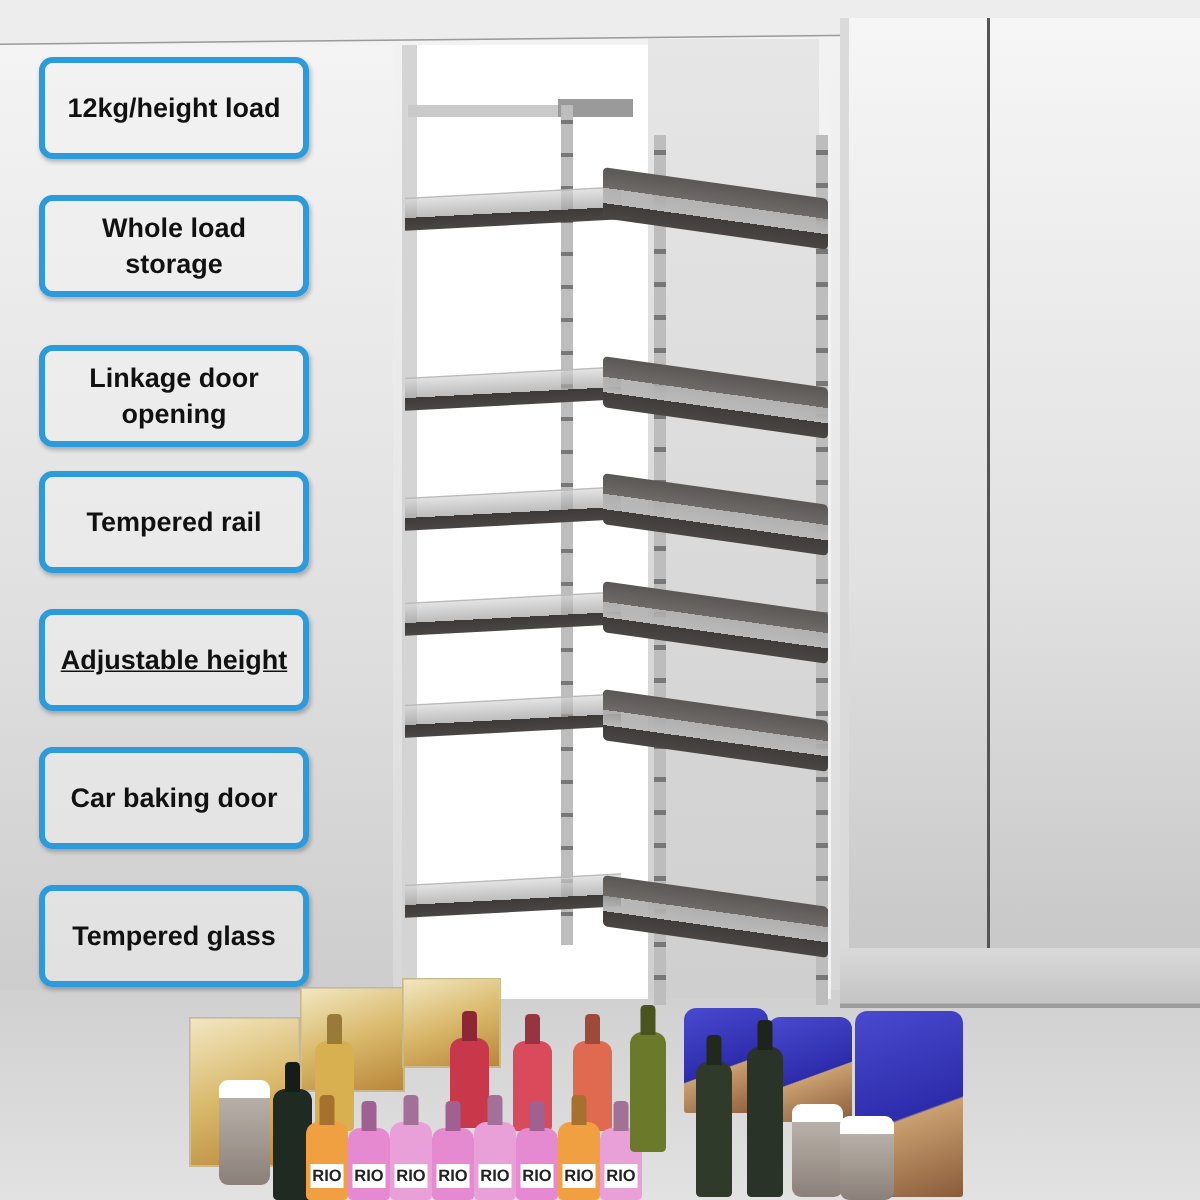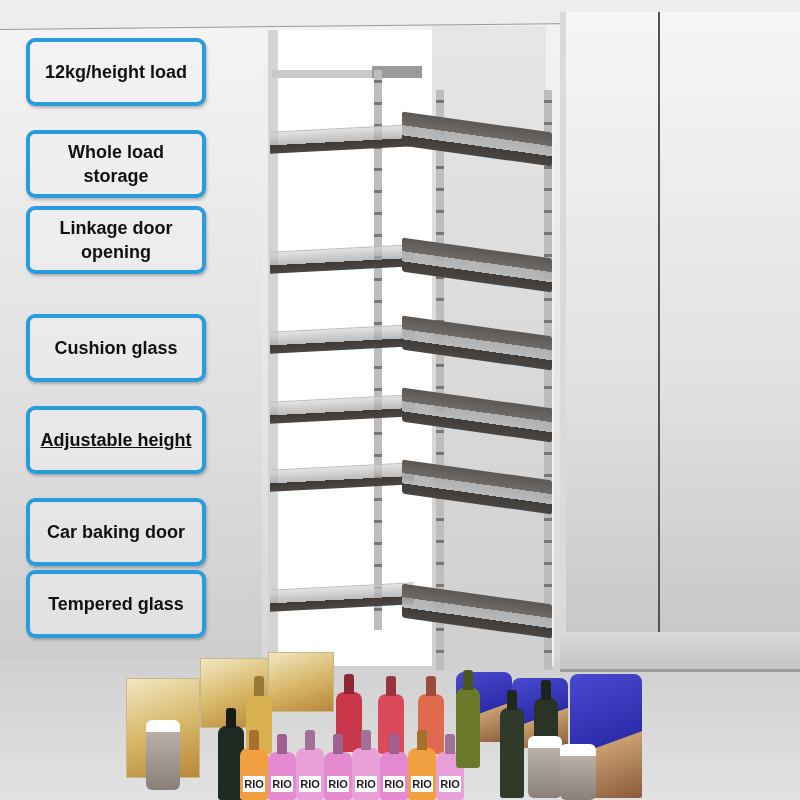--- a/index.html
+++ b/index.html
@@ -46,21 +46,21 @@
     background: rgba(240,240,240,0.55);
     box-shadow: 1px 2px 3px rgba(0,0,0,0.25);
     display:flex; align-items:center; justify-content:center; text-align:center;
     font-weight:bold; font-size:18px; line-height:24px; color:#111;
     padding: 0 8px;
   }
 
   
   .products { position:absolute; left:120px; top:648px; width:530px; height:152px; }
   .box { position:absolute; background: linear-gradient(160deg,#f2e7c2 0%,#d9b96b 50%,#b8863a 100%); border:1px solid #c9b889; }
-  .bottle { position:absolute; border-radius:8px 8px 3px 3px;margin-left:36px; }
+  .bottle { position:absolute; border-radius:8px 8px 3px 3px; }
   .bottle::before { content:""; position:absolute; left:50%; top:-18px; width:10px; height:20px; margin-left:-5px; background:inherit; border-radius:3px 3px 0 0; filter:brightness(0.7); }
   .label-rio { position:absolute; left:3px; right:3px; bottom:8px; height:16px; background:#fff; color:#222; font-size:11px; font-weight:bold; text-align:center; line-height:16px; }
   .bag { position:absolute; background: linear-gradient(160deg,#4a4ad0 0%,#2c2cab 55%,#c9a070 56%,#8a5a3a 100%); border-radius:8px 8px 2px 2px; }
   .jar { position:absolute; background: linear-gradient(180deg,#fff 0 12px, #b8b0a8 12px, #8a8079 100%); border-radius:6px; }
 </style>
 </head>
 <body>
 
 <div class="ceiling"></div>
 <div class="left-wall"></div>
@@ -93,33 +93,33 @@
   <div class="shelf-right" style="top:568px;"></div>
 </div>
 
 <div class="features">
   <div class="feature" style="top:0px;">
       <span>12kg/height load</span>
     </div>
   <div class="feature" style="top:92px;">
       <span>Whole load storage</span>
     </div>
-  <div class="feature" style="top:168px;justify-content:flex-end;">
+  <div class="feature" style="top:192px;justify-content:flex-end;">
       <span>Linkage door opening</span>
     </div>
   <div class="feature" style="top:276px;">
-      <span>Cushion glass</span>
+      <span>Tempered rail</span>
     </div>
   <div class="feature" style="top:368px;text-decoration:underline;">
       <span>Adjustable height</span>
     </div>
   <div class="feature" style="top:460px;">
       <span>Car baking door</span>
     </div>
-  <div class="feature" style="top:532px;">
+  <div class="feature" style="top:552px;">
       <span>Tempered glass</span>
     </div>
 </div>
 
 <div class="products">
   <div class="box" style="left:6px;top:30px;width:74px;height:100px;"></div>
   <div class="box" style="left:80px;top:10px;width:70px;height:70px;"></div>
   <div class="box" style="left:148px;top:4px;width:66px;height:60px;"></div>
 
   <div class="jar" style="left:26px;top:72px;width:34px;height:70px;"></div>

